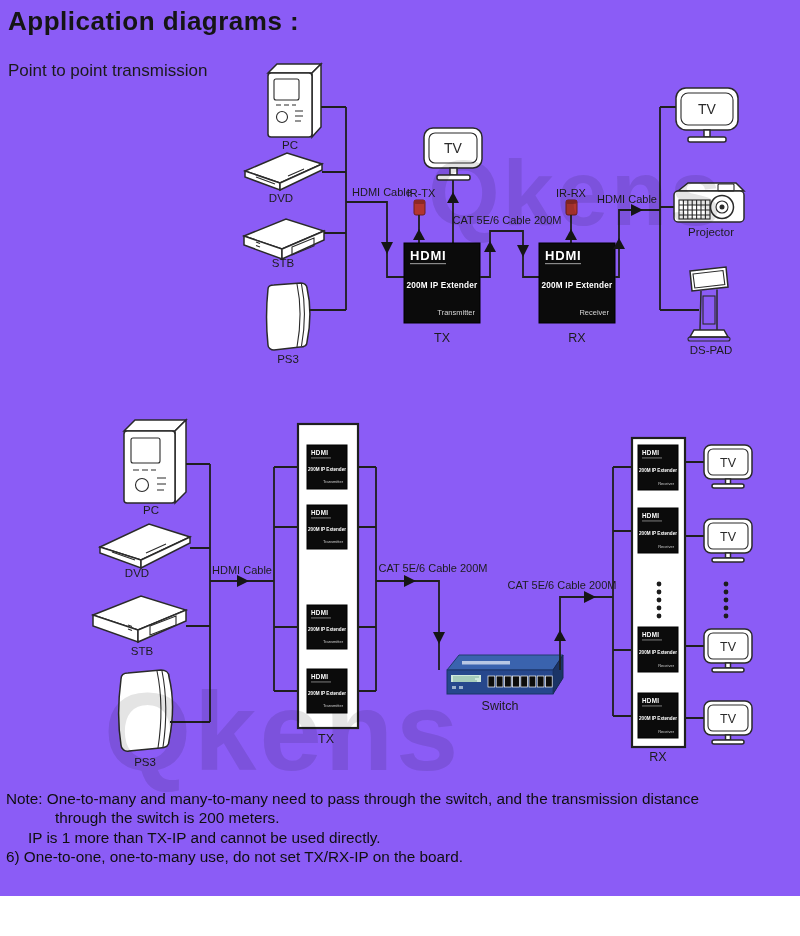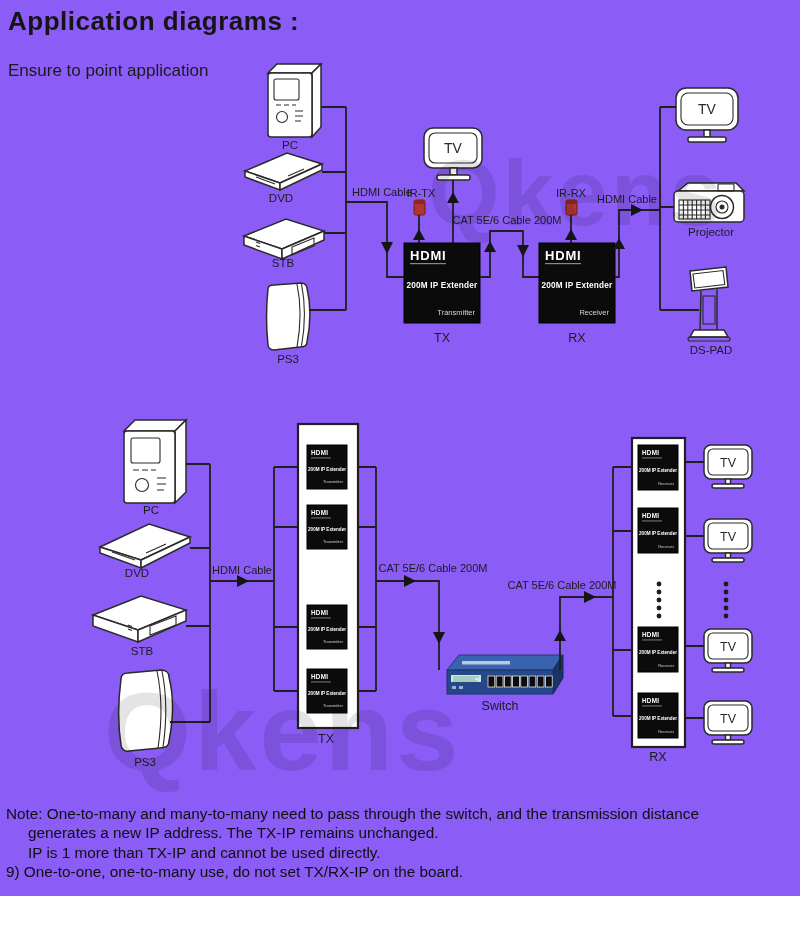--- a/index.html
+++ b/index.html
@@ -26,32 +26,32 @@
   .role{font-size:7.5px;fill:#d5d5d5;}
   .brand-m{font-size:6.3px;font-weight:bold;fill:#ffffff;letter-spacing:.3px;}
   .model-m{font-size:4.6px;font-weight:bold;fill:#ffffff;}
   .role-m{font-size:4px;fill:#cccccc;}
   .ln{stroke:#1f1f1f;stroke-width:1.8;fill:none;}
   .art-ln{stroke:#2a2a2a;stroke-width:1.5;fill:#ffffff;}
   .art-thin{stroke:#2a2a2a;stroke-width:1.1;fill:none;}
   .arrow{fill:#151515;stroke:none;}
   .blackbox{fill:#0b0b0b;stroke:#000;}
   .finline{fill:#8a8a8a;}
-  .notes{position:absolute;left:6px;top:789px;width:792px;z-index:2;margin-top:15px;}
+  .notes{position:absolute;left:6px;top:789px;width:792px;z-index:2;}
   .nl{font-size:15.3px;line-height:19.4px;color:#0f0f0f;white-space:nowrap;}
   .cont-note{margin-left:49px;}
   .cont-num{margin-left:22px;}
 </style>
 </head>
 <body>
 
 <div class="page">
 
   <div class="title">Application diagrams :</div>
-  <div class="sec-heading sec1">Ensure to point application</div>
+  <div class="sec-heading sec1">Point to point transmission</div>
 
   <div class="watermark wm1">Qkens</div>
   <div class="watermark wm2">Qkens</div>
 
   <svg class="art" width="800" height="936" viewBox="0 0 800 936">
 
     <g>
 
       <g>
         <path class="art-ln" d="M268,73 L277,64 L321,64 L312,73 Z"></path>
@@ -378,18 +378,18 @@
           <text class="tvtxt-s" x="24" y="21.5" text-anchor="middle">TV</text>
           <rect class="art-ln" x="21.5" y="34" width="5" height="5"></rect>
           <rect class="art-ln" x="8" y="39" width="32" height="4" rx="2"></rect>
         </g>
       </g>
     </g>
   </svg>
 
   <div class="notes">
     <div class="nl">Note: One-to-many and many-to-many need to pass through the switch, and the transmission distance</div>
-    <div class="nl cont-num">generates a new IP address. The TX-IP remains unchanged.</div>
+    <div class="nl cont-note">through the switch is 200 meters.</div>
     <div class="nl cont-num">IP is 1 more than TX-IP and cannot be used directly.</div>
-    <div class="nl">9) One-to-one, one-to-many use, do not set TX/RX-IP on the board.</div>
+    <div class="nl">6) One-to-one, one-to-many use, do not set TX/RX-IP on the board.</div>
   </div>
 
 </div>
 
 </body></html>

